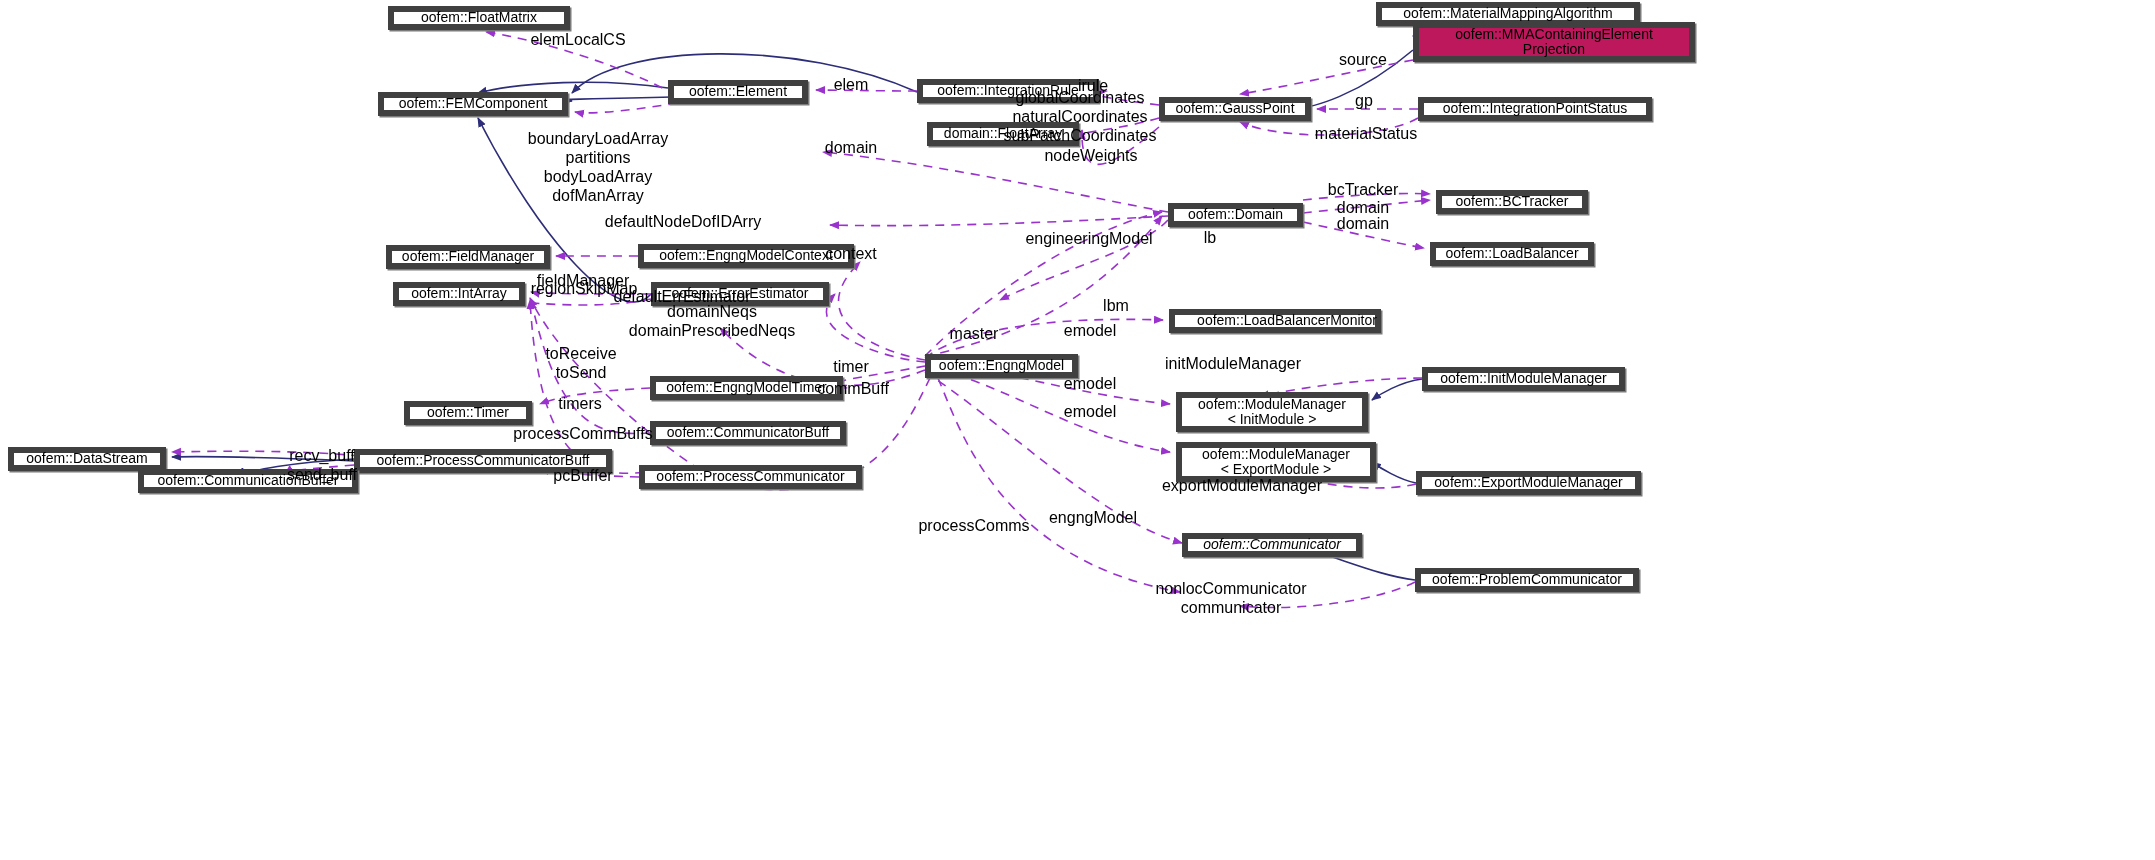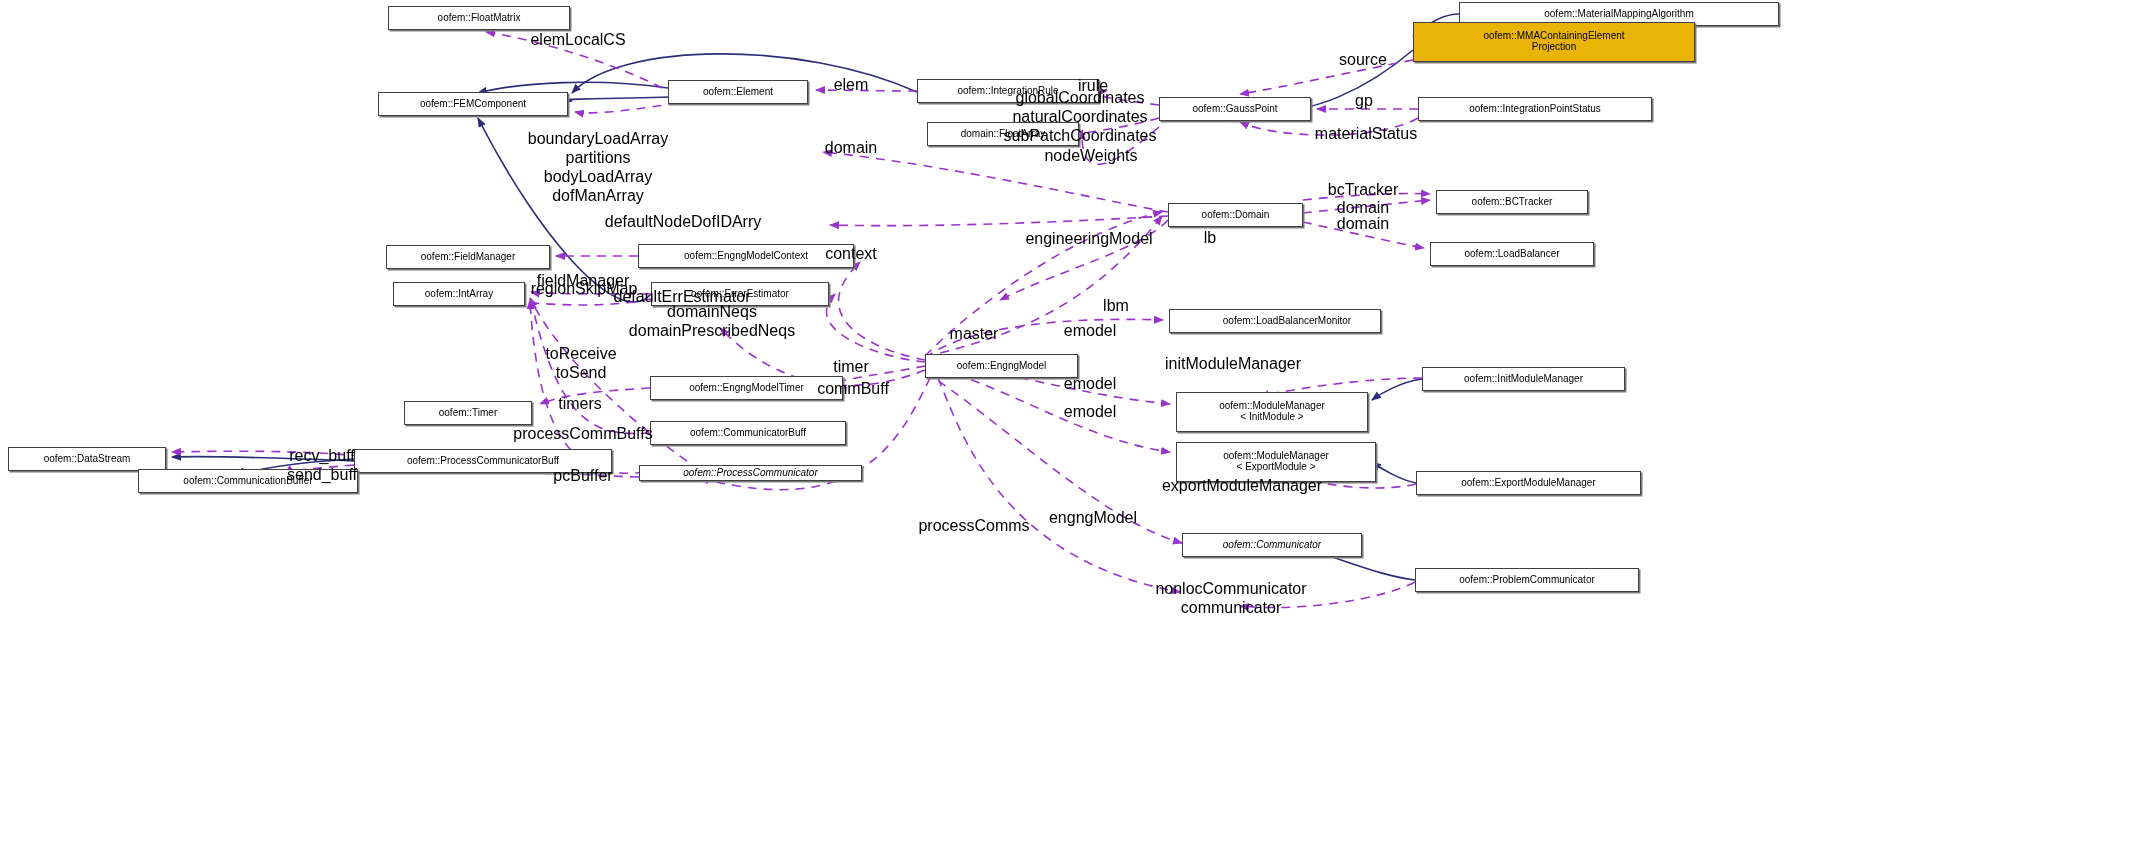--- a/index.html
+++ b/index.html
@@ -18,35 +18,35 @@
   #edges {
     position: absolute;
     left: 0; top: 0;
     width: 2155px;
     height: 860px;
     pointer-events: none;
   }
   .node {
     position: absolute;
     box-sizing: border-box;
-    border: 1px solid #404040;
+    border: 6px solid #404040;
     background: #ffffff;
     color: #000000;
-    font-size: 10px;
+    font-size: 14px;
     line-height: 1.08;
     text-align: center;
     display: flex;
     align-items: center;
     justify-content: center;
     white-space: pre-line;
     box-shadow: 1.5px 1.5px 0 0 #7a7a7a;
     padding: 1px 6px;
   }
   .node.highlight {
-    background: #eab308;
+    background: #be185d;
   }
   .edge-label {
     position: absolute;
     font-size: 16px;
     color: #000000;
     line-height: 1.18;
     text-align: center;
     white-space: pre-line;
     transform: translate(-50%, -50%);
   }
@@ -116,21 +116,21 @@
       <path d="M639,477 C600,476 570,474 540,470"></path>
       <path d="M660,470 C600,480 540,478 530,300"></path>
       <path d="M354,465 C320,468 290,470 285,474"></path>
       <path d="M360,456 C320,452 260,450 172,452"></path>
       <path d="M700,470 C640,430 560,360 530,298"></path>
     </g>
   </svg>
 
   <div id="nodes-layer">
       <div class="node" style="left: 388px; top: 6px; width: 182px; height: 24px;">oofem::FloatMatrix</div>
-      <div class="node" style="left: 1459px; top: 2px; width: 320px; height: 24px;">oofem::MaterialMappingAlgorithm</div>
+      <div class="node" style="left: 1376px; top: 2px; width: 264px; height: 24px;">oofem::MaterialMappingAlgorithm</div>
       <div class="node highlight" style="left: 1413px; top: 22px; width: 282px; height: 40px;">oofem::MMAContainingElement
 Projection</div>
       <div class="node" style="left: 378px; top: 92px; width: 190px; height: 24px;">oofem::FEMComponent</div>
       <div class="node" style="left: 668px; top: 80px; width: 140px; height: 24px;">oofem::Element</div>
       <div class="node" style="left: 917px; top: 79px; width: 182px; height: 24px;">oofem::IntegrationRule</div>
       <div class="node" style="left: 1159px; top: 97px; width: 152px; height: 24px;">oofem::GaussPoint</div>
       <div class="node" style="left: 1418px; top: 97px; width: 234px; height: 24px;">oofem::IntegrationPointStatus</div>
       <div class="node" style="left: 927px; top: 122px; width: 152px; height: 24px;">domain::FloatArray</div>
       <div class="node" style="left: 1168px; top: 203px; width: 135px; height: 24px;">oofem::Domain</div>
       <div class="node" style="left: 1436px; top: 190px; width: 152px; height: 24px;">oofem::BCTracker</div>
@@ -146,21 +146,21 @@
       <div class="node" style="left: 1176px; top: 392px; width: 192px; height: 40px;">oofem::ModuleManager
 &lt; InitModule &gt;</div>
       <div class="node" style="left: 404px; top: 401px; width: 128px; height: 24px;">oofem::Timer</div>
       <div class="node" style="left: 650px; top: 421px; width: 196px; height: 24px;">oofem::CommunicatorBuff</div>
       <div class="node" style="left: 1176px; top: 442px; width: 200px; height: 40px;">oofem::ModuleManager
 &lt; ExportModule &gt;</div>
       <div class="node" style="left: 8px; top: 447px; width: 158px; height: 24px;">oofem::DataStream</div>
       <div class="node" style="left: 354px; top: 449px; width: 258px; height: 24px;">oofem::ProcessCommunicatorBuff</div>
       <div class="node" style="left: 1416px; top: 471px; width: 225px; height: 24px;">oofem::ExportModuleManager</div>
       <div class="node" style="left: 138px; top: 469px; width: 220px; height: 24px;">oofem::CommunicationBuffer</div>
-      <div class="node" style="left: 639px; top: 465px; width: 223px; height: 16px; font-style: italic;">oofem::ProcessCommunicator</div>
+      <div class="node" style="left: 639px; top: 465px; width: 223px; height: 24px;">oofem::ProcessCommunicator</div>
       <div class="node" style="left: 1182px; top: 533px; width: 180px; height: 24px; font-style: italic;">oofem::Communicator</div>
       <div class="node" style="left: 1415px; top: 568px; width: 224px; height: 24px;">oofem::ProblemCommunicator</div>
     </div>
   <div id="labels-layer">
       <div class="edge-label" style="left: 578px; top: 40px;">elemLocalCS</div>
       <div class="edge-label" style="left: 851px; top: 85px;">elem</div>
       <div class="edge-label" style="left: 1093px; top: 86px;">irule</div>
       <div class="edge-label" style="left: 1363px; top: 60px;">source</div>
       <div class="edge-label" style="left: 1364px; top: 101px;">gp</div>
       <div class="edge-label" style="left: 1080px; top: 117px;">globalCoordinates

